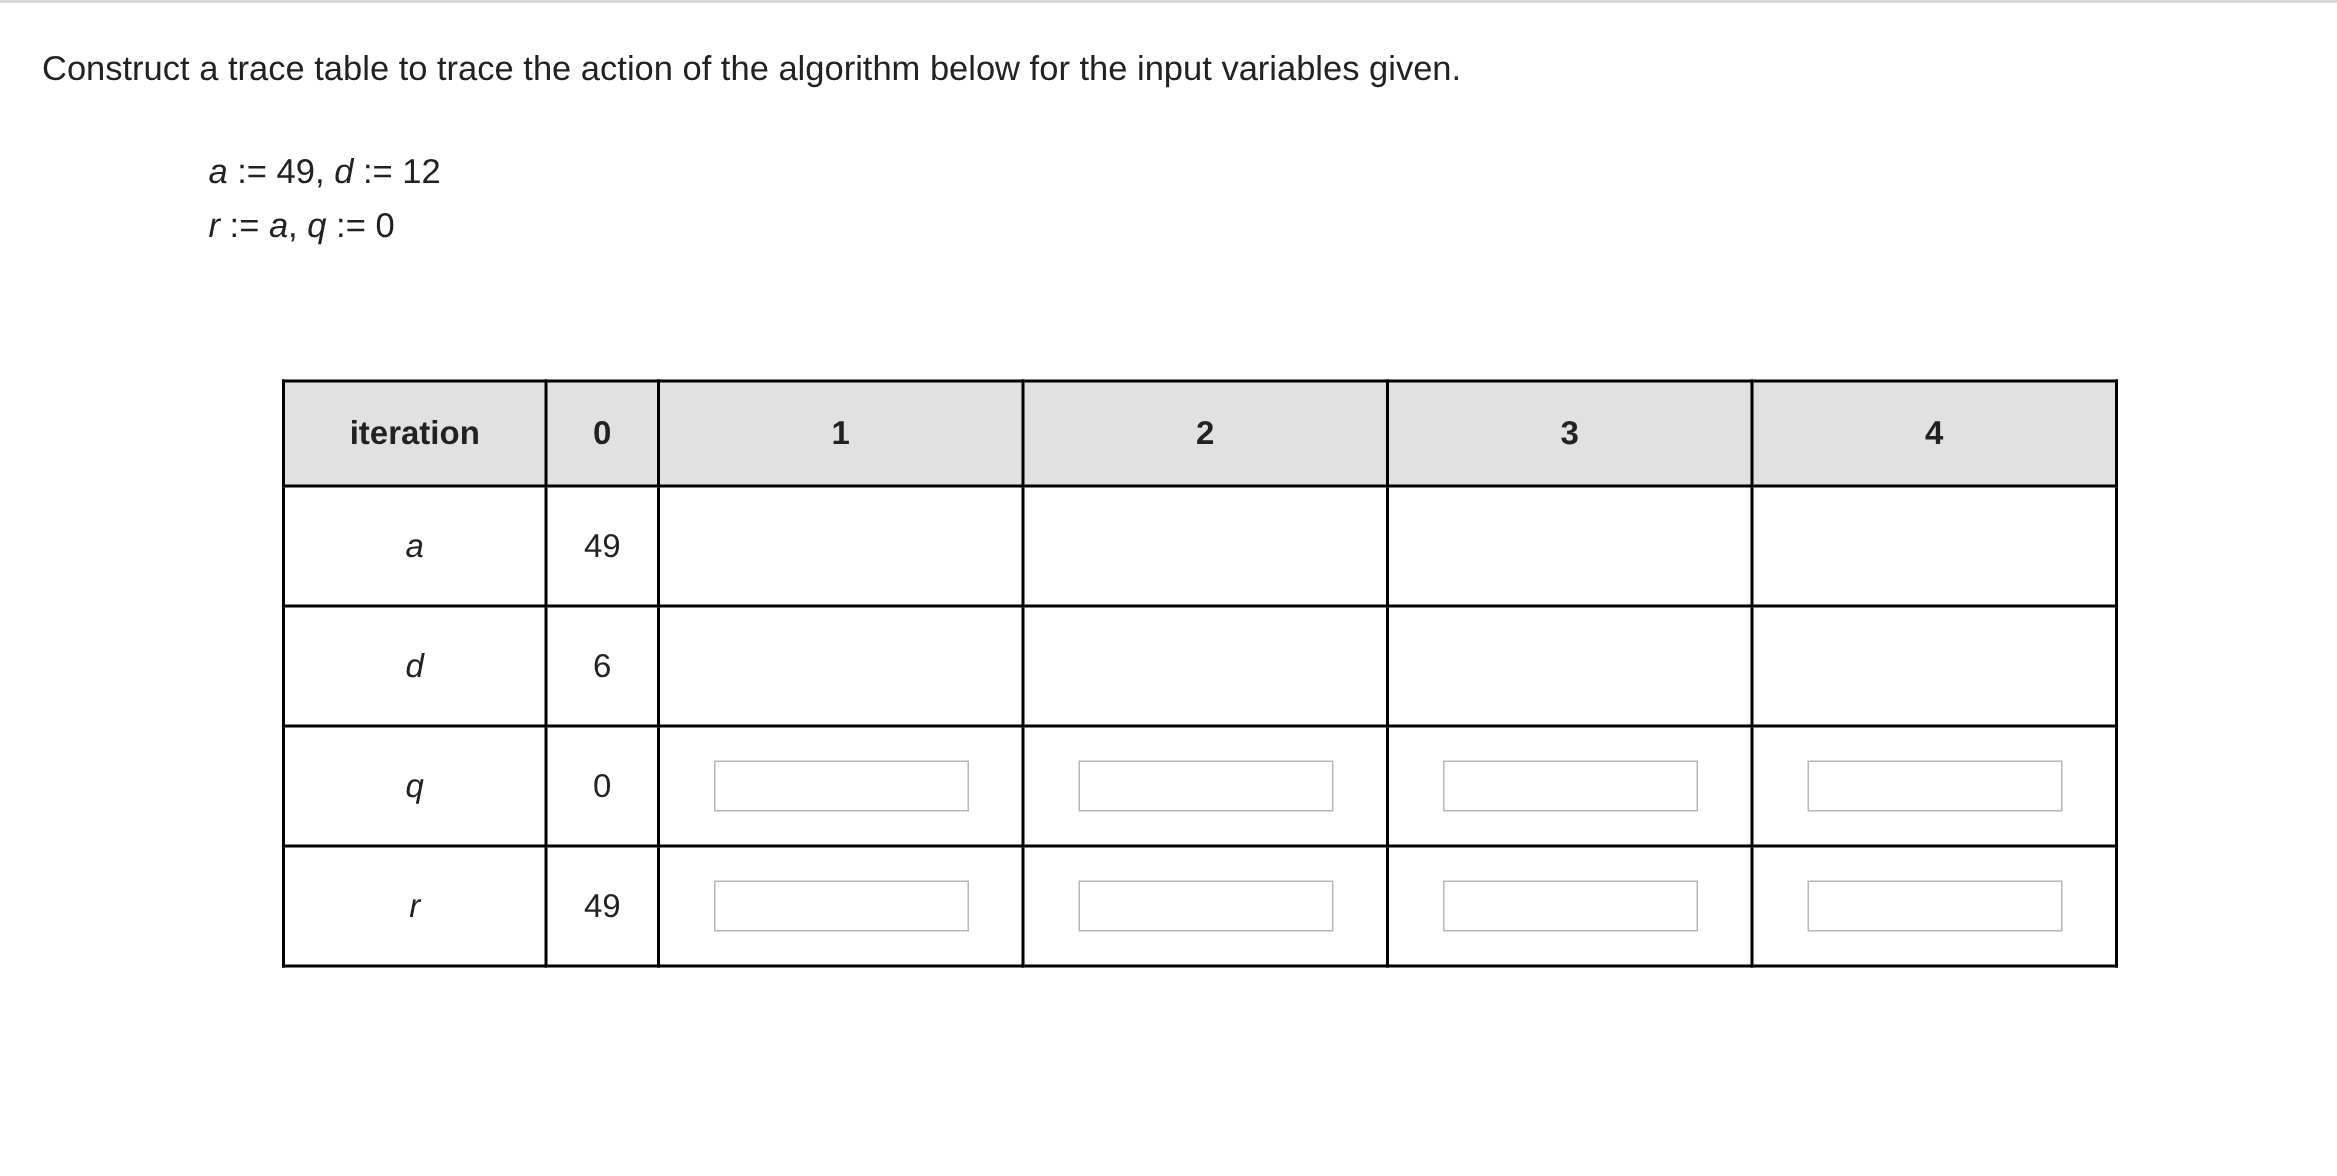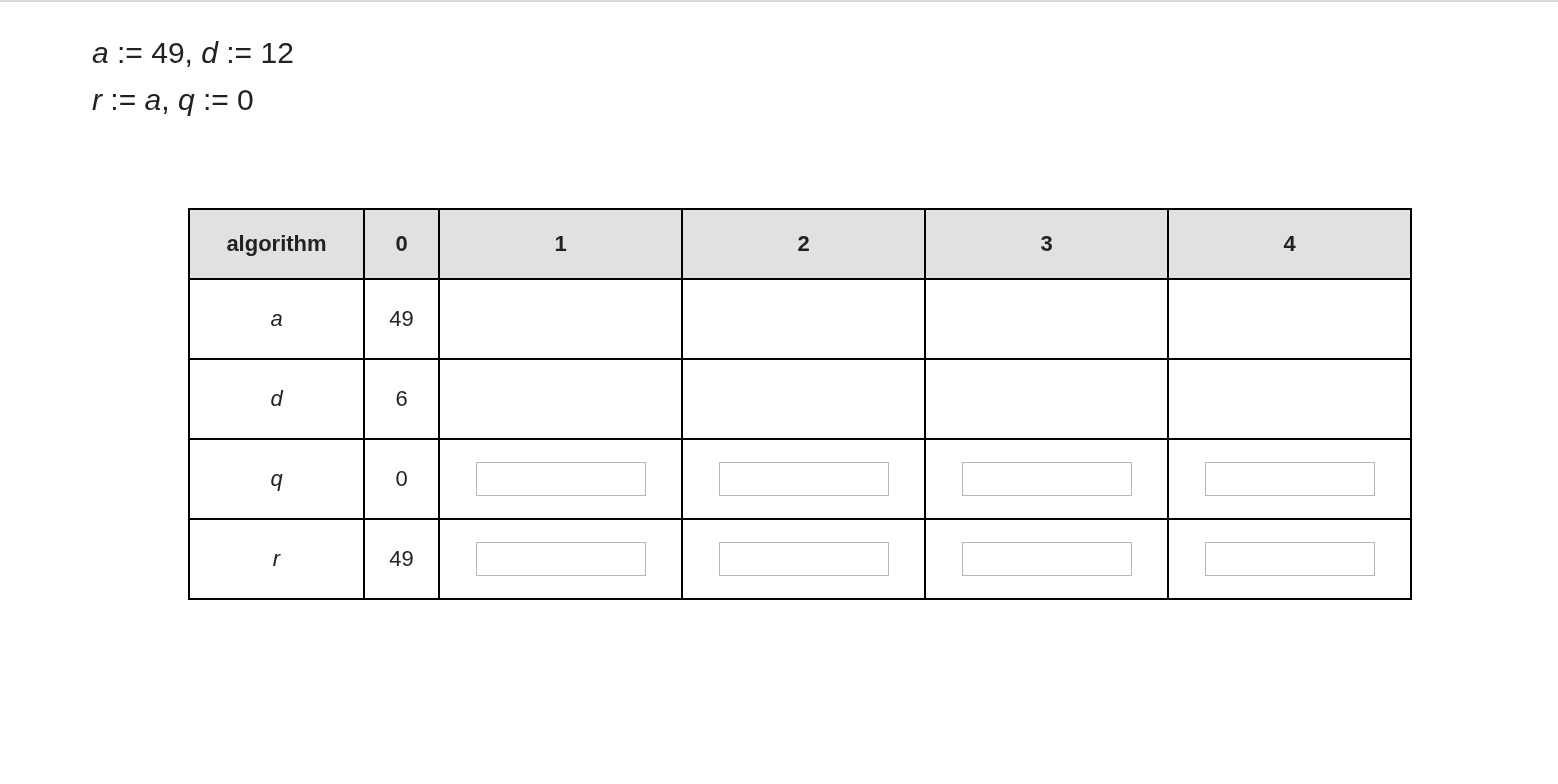--- a/index.html
+++ b/index.html
@@ -15,22 +15,22 @@
     padding: 28px 28px 40px 28px;
     border-top: 2px solid #d9d9d9;
   }
   .prompt {
     font-size: 23px;
     line-height: 1.35;
     margin: 0 0 36px 0;
     font-weight: 400;
   }
   .algo {
-    margin-left: 64px;
-    font-size: 30px;
+    margin-left: 111px;
+    font-size: 23px;
     line-height: 1.55;
   }
   .algo .line { white-space: nowrap; }
   .algo .indent { padding-left: 40px; }
   .var { font-style: italic; }
   .kw  { font-weight: 700; }
   .trace-wrap {
     margin-top: 85px;
     margin-left: 160px;
   }
@@ -68,20 +68,21 @@
     padding: 2px 4px;
     box-sizing: border-box;
     outline: none;
   }
 </style>
 </head>
 <body>
 
 <div class="page">
 
+  <p class="prompt">Construct a trace table to trace the action of the algorithm below for the input variables given.</p>
 
   <div class="algo">
     <div class="line">
       <span class="var">a</span><span> := 49, </span><span class="var">d</span><span> := 12</span>
     </div>
     <div class="line">
       <span class="var">r</span><span> := </span><span class="var">a</span><span>, </span><span class="var">q</span><span> := 0</span>
     </div>
   </div>
 
@@ -90,21 +91,21 @@
       <colgroup>
         <col class="col-label">
         <col class="col-0">
         <col class="col-n">
         <col class="col-n">
         <col class="col-n">
         <col class="col-n">
       </colgroup>
       <thead>
         <tr>
-          <th>algorithm</th>
+          <th>iteration</th>
           <th>0</th>
           <th>1</th>
           <th>2</th>
           <th>3</th>
           <th>4</th>
         </tr>
       </thead>
       <tbody id="trace-body">
 
       <tr>

